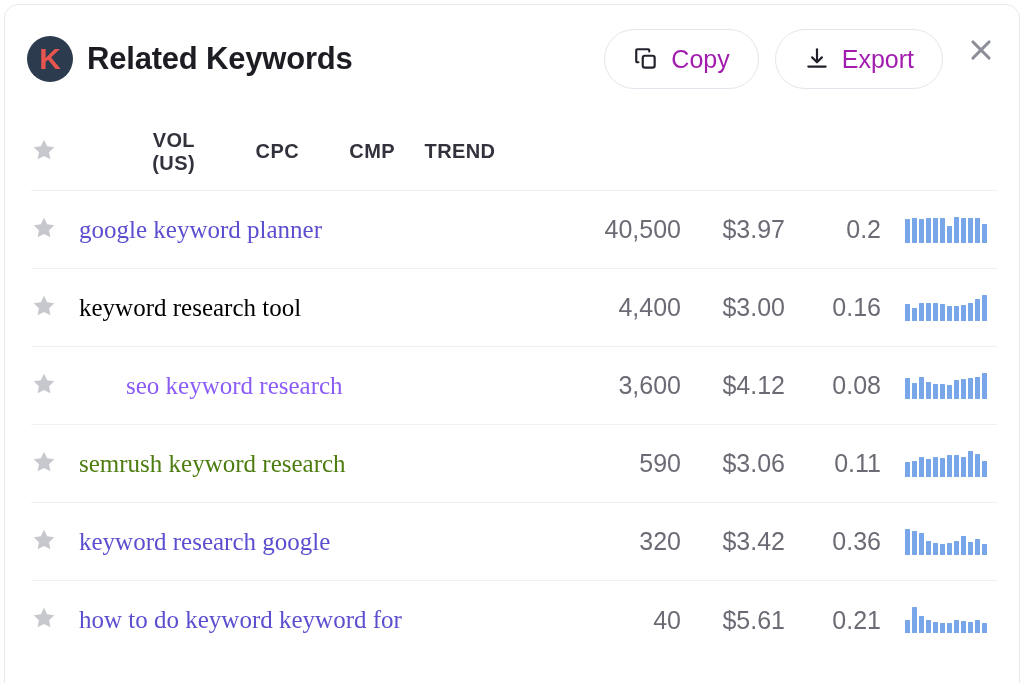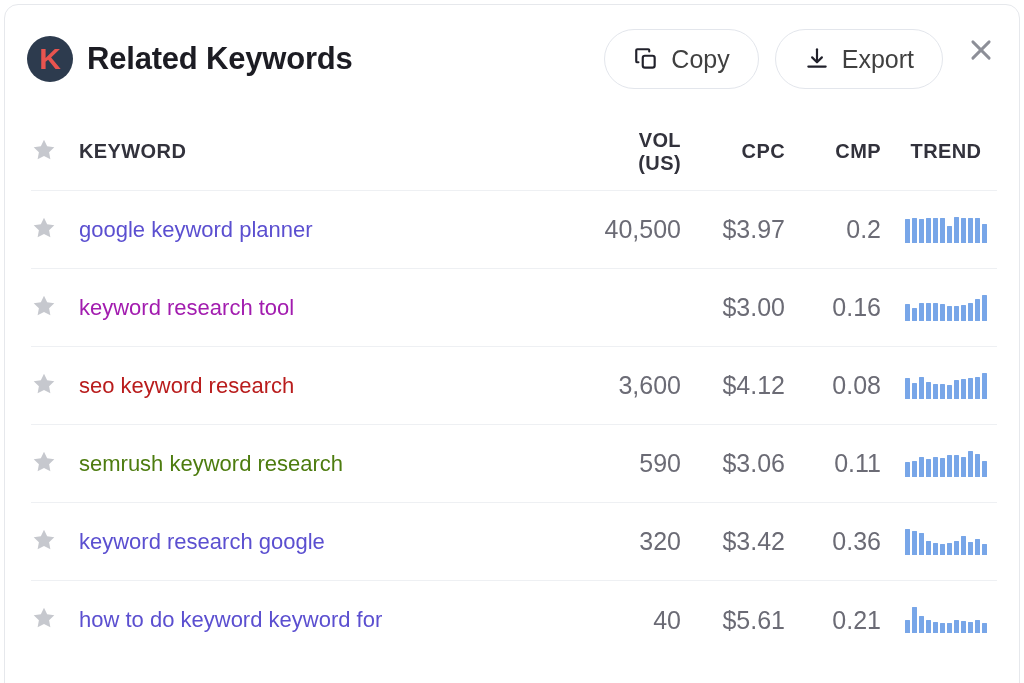--- a/index.html
+++ b/index.html
@@ -83,21 +83,21 @@
   .pill-btn {
     display: flex;
     align-items: center;
     justify-content: center;
     gap: 12px;
     height: 60px;
     padding: 16px 28px;
     border: 1.5px solid #e3e6ec;
     border-radius: 32px;
     background: #ffffff;
-    color: #404040;
+    color: #a21caf;
     font-size: 25px;
     font-family: "Liberation Sans", sans-serif;
     cursor: pointer;
     white-space: nowrap;
     box-sizing: border-box;
   }
   .pill-btn .ico { display: flex; flex: 0 0 auto; }
 
   .close-btn {
     width: 40px;
@@ -157,25 +157,26 @@
   .hlabel {
     font-size: 20px;
     font-weight: bold;
     color: #32323c;
     letter-spacing: 0.4px;
     line-height: 1.12;
     white-space: pre-line;
   }
 
   .kw-link {
-    font-size: 22px;
+    font-size: 25px;
     color: #5b4fd0;
     text-decoration: none;
     cursor: pointer;
     white-space: nowrap;
+    font-family: Liberation Serif, serif;
   }
 
   .num {
     font-size: 25px;
     color: #6b6b75;
     white-space: nowrap;
   }
 
   
   .spark {
@@ -244,23 +245,20 @@
   <div class="table">
 
     <div class="row head">
       <div class="c-star">
         <span class="star-glyph">
           <svg width="26" height="26" viewBox="0 0 24 24" fill="#c6c8ce">
             <path d="M12 2.6l2.9 6.0 6.6.9-4.8 4.6 1.2 6.5L12 17.5 6.1 20.6l1.2-6.5L2.5 9.5l6.6-.9z"></path>
           </svg>
         </span>
       </div>
-      <div class="c-kw">
-        <span class="hlabel">KEYWORD</span>
-      </div>
       <div class="c-vol">
         <span class="hlabel">VOL
 (US)</span>
       </div>
       <div class="c-cpc">
         <span class="hlabel">CPC</span>
       </div>
       <div class="c-cmp">
         <span class="hlabel">CMP</span>
       </div>
@@ -296,21 +294,22 @@
               <i style="height: 19px; background: rgb(120, 166, 232);"></i>
             </div>
           </div>
         </div>
         <div class="row data">
           <div class="c-star">
             <span><svg width="26" height="26" viewBox="0 0 24 24" fill="#c6c8ce">
                 <path d="M12 2.6l2.9 6.0 6.6.9-4.8 4.6 1.2 6.5L12 17.5 6.1 20.6l1.2-6.5L2.5 9.5l6.6-.9z"></path>
               </svg></span>
           </div>
-          <div class="c-kw"><a class="kw-link" style="color: #a21caf;">keyword research tool</a></div>
+          <div class="c-kw"><a class="kw-link" style="color: #000000;">keyword research tool</a></div>
+          <div class="c-vol"><span class="num">4,400</span></div>
           <div class="c-cpc"><span class="num">$3.00</span></div>
           <div class="c-cmp"><span class="num">0.16</span></div>
           <div class="c-trend">
             <div class="spark">
               <i style="height: 17px; background: rgb(120, 166, 232);"></i>
               <i style="height: 13px; background: rgb(120, 166, 232);"></i>
               <i style="height: 18px; background: rgb(120, 166, 232);"></i>
               <i style="height: 18px; background: rgb(120, 166, 232);"></i>
               <i style="height: 18px; background: rgb(120, 166, 232);"></i>
               <i style="height: 17px; background: rgb(120, 166, 232);"></i>
@@ -322,21 +321,21 @@
               <i style="height: 26px; background: rgb(120, 166, 232);"></i>
             </div>
           </div>
         </div>
         <div class="row data">
           <div class="c-star">
             <span><svg width="26" height="26" viewBox="0 0 24 24" fill="#c6c8ce">
                 <path d="M12 2.6l2.9 6.0 6.6.9-4.8 4.6 1.2 6.5L12 17.5 6.1 20.6l1.2-6.5L2.5 9.5l6.6-.9z"></path>
               </svg></span>
           </div>
-          <div class="c-kw"><a class="kw-link" style="color: #b91c1c;">seo keyword research</a></div>
+          <div class="c-kw"><a class="kw-link" style="color: #8b5cf6; margin-left: 47px;">seo keyword research</a></div>
           <div class="c-vol"><span class="num">3,600</span></div>
           <div class="c-cpc"><span class="num">$4.12</span></div>
           <div class="c-cmp"><span class="num">0.08</span></div>
           <div class="c-trend">
             <div class="spark">
               <i style="height: 21px; background: rgb(120, 166, 232);"></i>
               <i style="height: 16px; background: rgb(120, 166, 232);"></i>
               <i style="height: 22px; background: rgb(120, 166, 232);"></i>
               <i style="height: 17px; background: rgb(120, 166, 232);"></i>
               <i style="height: 15px; background: rgb(120, 166, 232);"></i>

